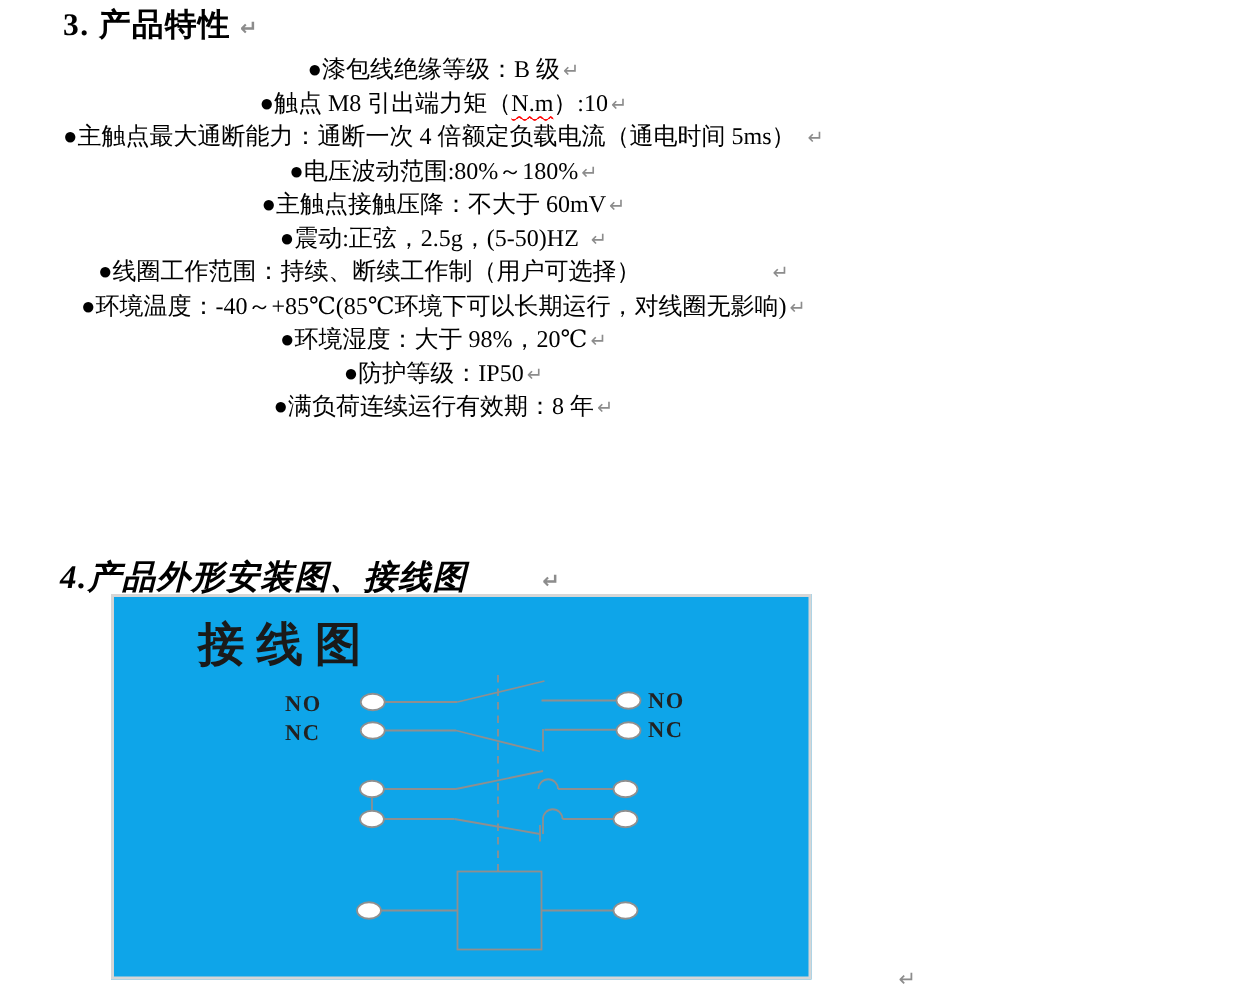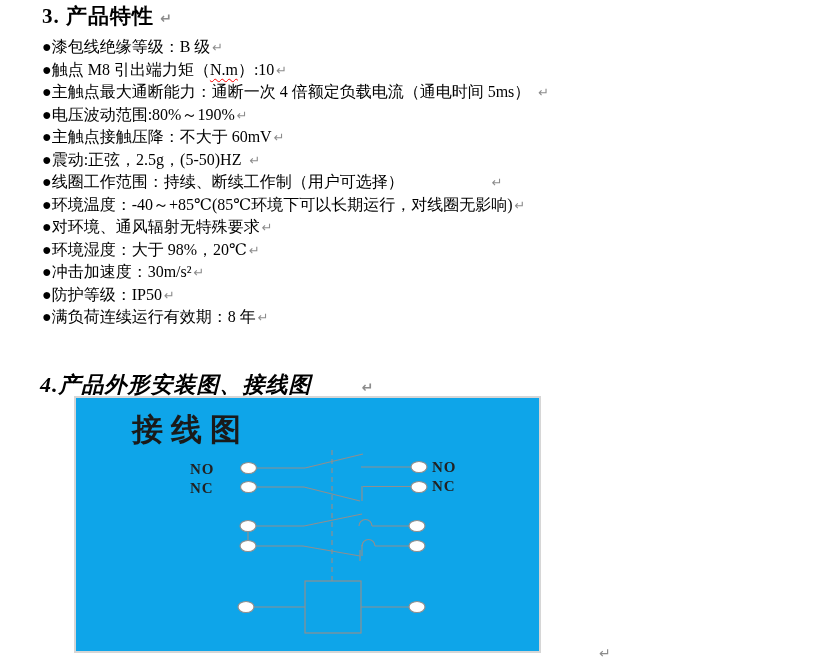--- a/index.html
+++ b/index.html
@@ -22,20 +22,21 @@
     white-space:pre;
     font-style:italic;
   }
   .spec-list{
     position:absolute;left:42px;top:36px;
     font-size:16px;
   }
   .spec-line{
     height:22.5px;line-height:22.5px;
     white-space:pre;
+    text-align:center;
   }
   .wavy{
     text-decoration:underline wavy #ff0000 1px;
     text-underline-offset:3px;
   }
   .mark{
     color:#8c8c8c;
     font-size:13px;
     margin-left:2px;
     font-family:"DejaVu Sans",sans-serif;
@@ -69,28 +70,26 @@
 <body>
 
 <div class="page">
 
   <div class="h3"><span>3. 产品特性</span><span class="mark gh3">↵</span></div>
 
   <div class="spec-list">
     <div class="spec-line"><span>●漆包线绝缘等级：B 级</span><span class="mark">↵</span></div>
     <div class="spec-line"><span>●触点 M8 引出端力矩（</span><span class="wavy">N.m</span><span>）:10</span><span class="mark">↵</span></div>
     <div class="spec-line"><span>●主触点最大通断能力：通断一次 4 倍额定负载电流（通电时间 5ms）</span><span class="mark g1">↵</span></div>
-    <div class="spec-line"><span>●电压波动范围:80%～190%</span><span class="mark">↵</span></div>
+    <div class="spec-line"><span>●电压波动范围:80%～180%</span><span class="mark">↵</span></div>
     <div class="spec-line"><span>●主触点接触压降：不大于 60mV</span><span class="mark">↵</span></div>
     <div class="spec-line"><span>●震动:正弦，2.5g，(5-50)HZ</span><span class="mark g1">↵</span></div>
     <div class="spec-line"><span>●线圈工作范围：持续、断续工作制（用户可选择）</span><span class="mark g2">↵</span></div>
     <div class="spec-line"><span>●环境温度：-40～+85℃(85℃环境下可以长期运行，对线圈无影响)</span><span class="mark">↵</span></div>
-    <div class="spec-line"><span>●对环境、通风辐射无特殊要求</span><span class="mark">↵</span></div>
     <div class="spec-line"><span>●环境湿度：大于 98%，20℃</span><span class="mark">↵</span></div>
-    <div class="spec-line"><span>●冲击加速度：30m/s²</span><span class="mark">↵</span></div>
     <div class="spec-line"><span>●防护等级：IP50</span><span class="mark">↵</span></div>
     <div class="spec-line"><span>●满负荷连续运行有效期：8 年</span><span class="mark">↵</span></div>
   </div>
 
   <div class="h4"><span>4.产品外形安装图、接线图</span><span class="mark gh4">↵</span></div>
 
   <div class="figure-box">
     <svg width="463" height="253" viewBox="0 0 463 253">
       <text class="diag-title" x="56" y="42">接线图</text>
 

